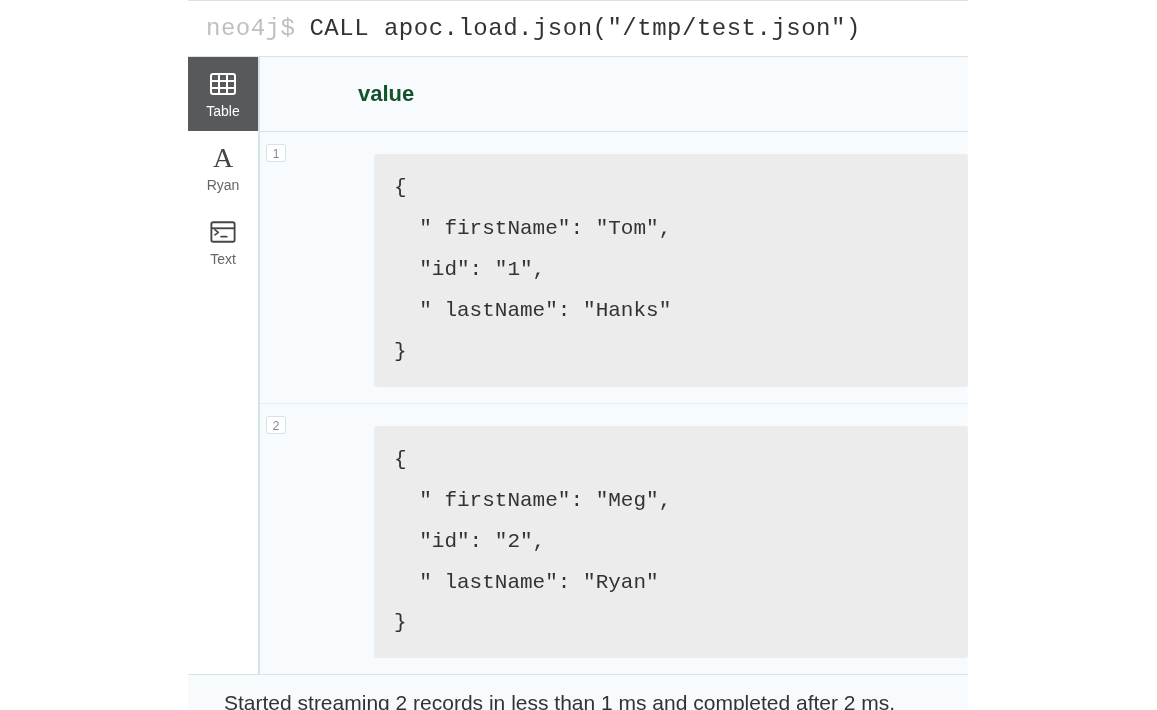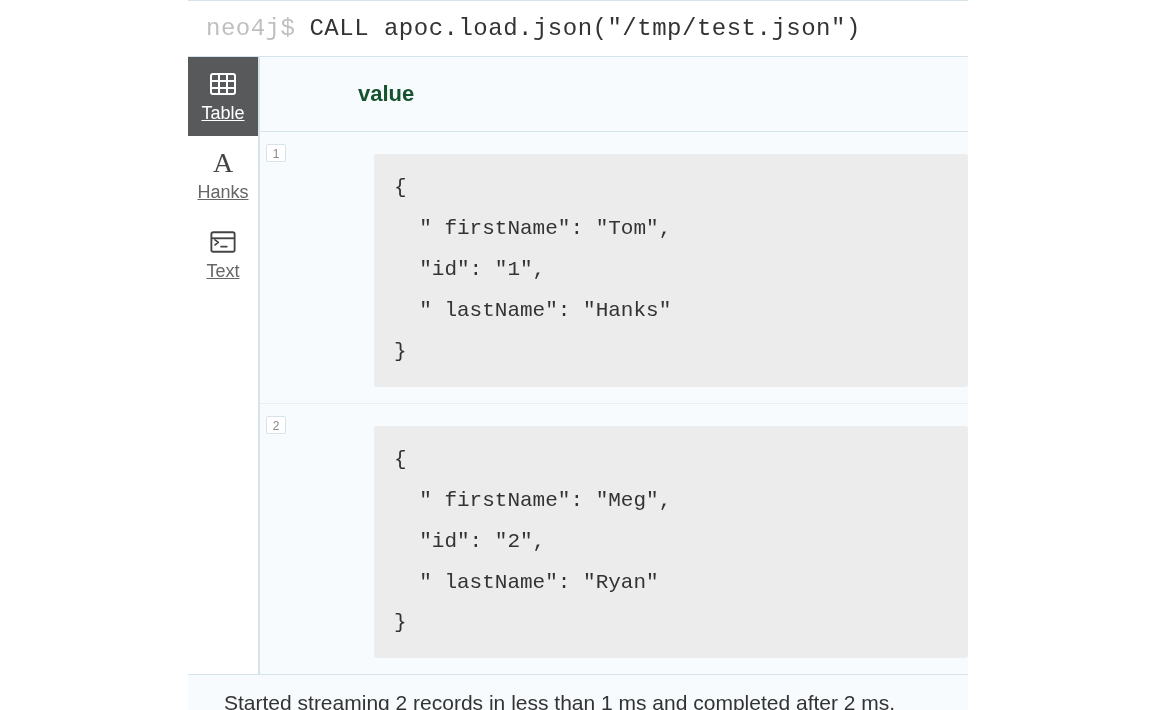--- a/index.html
+++ b/index.html
@@ -70,23 +70,22 @@
       color: #ffffff;
     }
     .view-tab .icon-wrap {
       width: 26px;
       height: 26px;
       display: flex;
       align-items: center;
       justify-content: center;
     }
     .view-tab .tab-label {
-      font-size: 18px;
+      font-size: 14px;
       font-weight: 400;
-      text-decoration: underline;
     }
     .view-tab svg { display: block; }
     .results-content {
       flex: 1;
       border-left: 2px solid #d6e3ea;
       background: #f7fbfd;
     }
     .table-header {
       border-bottom: 1px solid #d6e3ea;
       padding: 24px 0 24px 98px;
@@ -160,21 +159,21 @@
             <line x1="1" y1="8" x2="25" y2="8" stroke="#ffffff" stroke-width="2"></line>
             <line x1="1" y1="15" x2="25" y2="15" stroke="#ffffff" stroke-width="2"></line>
             <line x1="9" y1="1" x2="9" y2="21" stroke="#ffffff" stroke-width="2"></line>
             <line x1="17" y1="1" x2="17" y2="21" stroke="#ffffff" stroke-width="2"></line>
           </svg>
         </div>
         <span class="tab-label">Table</span>
       </div>
       <div class="view-tab">
         <div class="icon-wrap" style="font-family: Georgia, 'Times New Roman', serif; font-size: 28px; color:#444; line-height:1;">A</div>
-        <span class="tab-label">Hanks</span>
+        <span class="tab-label">Ryan</span>
       </div>
       <div class="view-tab">
         <div class="icon-wrap">
           <svg width="28" height="24" viewBox="0 0 28 24">
             <rect x="1.5" y="1.5" width="25" height="21" rx="2" fill="none" stroke="#444" stroke-width="2"></rect>
             <line x1="1.5" y1="8" x2="26.5" y2="8" stroke="#444" stroke-width="2"></line>
             <polyline points="6,13 10,16 6,19" fill="none" stroke="#444" stroke-width="2" stroke-linecap="round" stroke-linejoin="round" transform="translate(0,-2) scale(0.9)"></polyline>
             <line x1="12" y1="17" x2="18" y2="17" stroke="#444" stroke-width="2" stroke-linecap="round"></line>
           </svg>
         </div>

